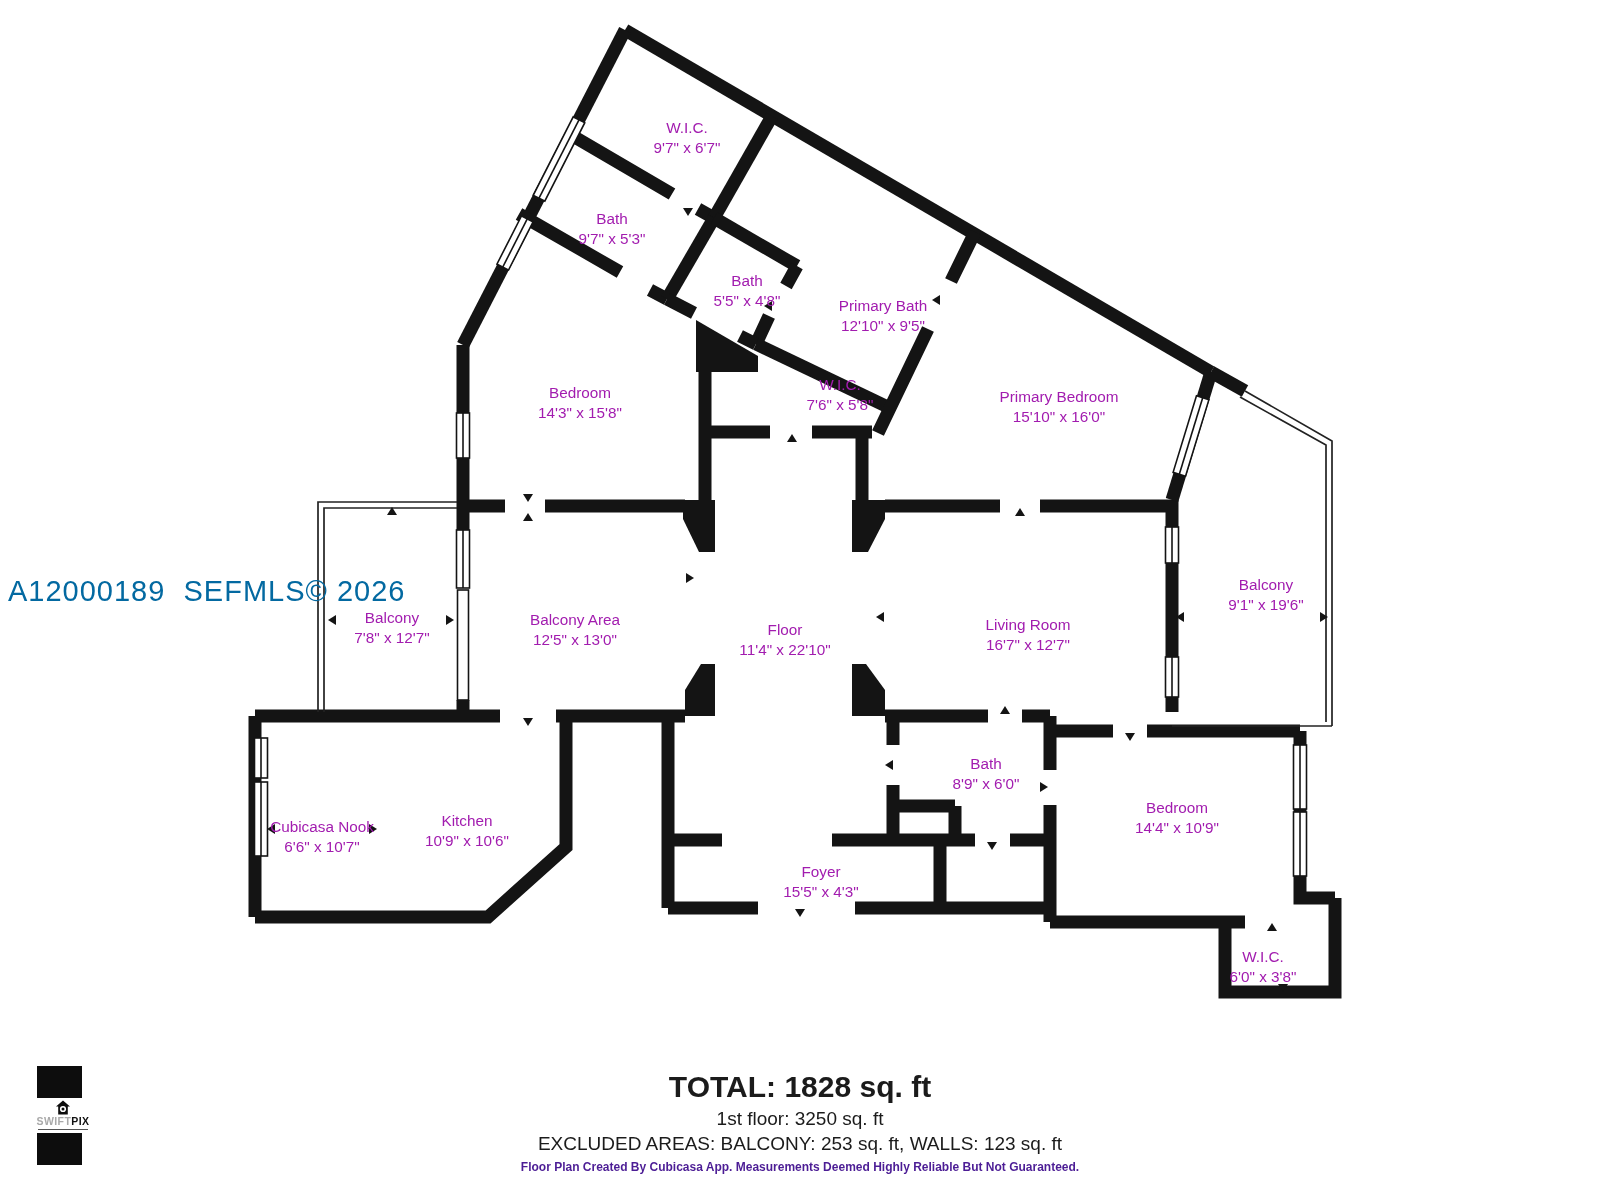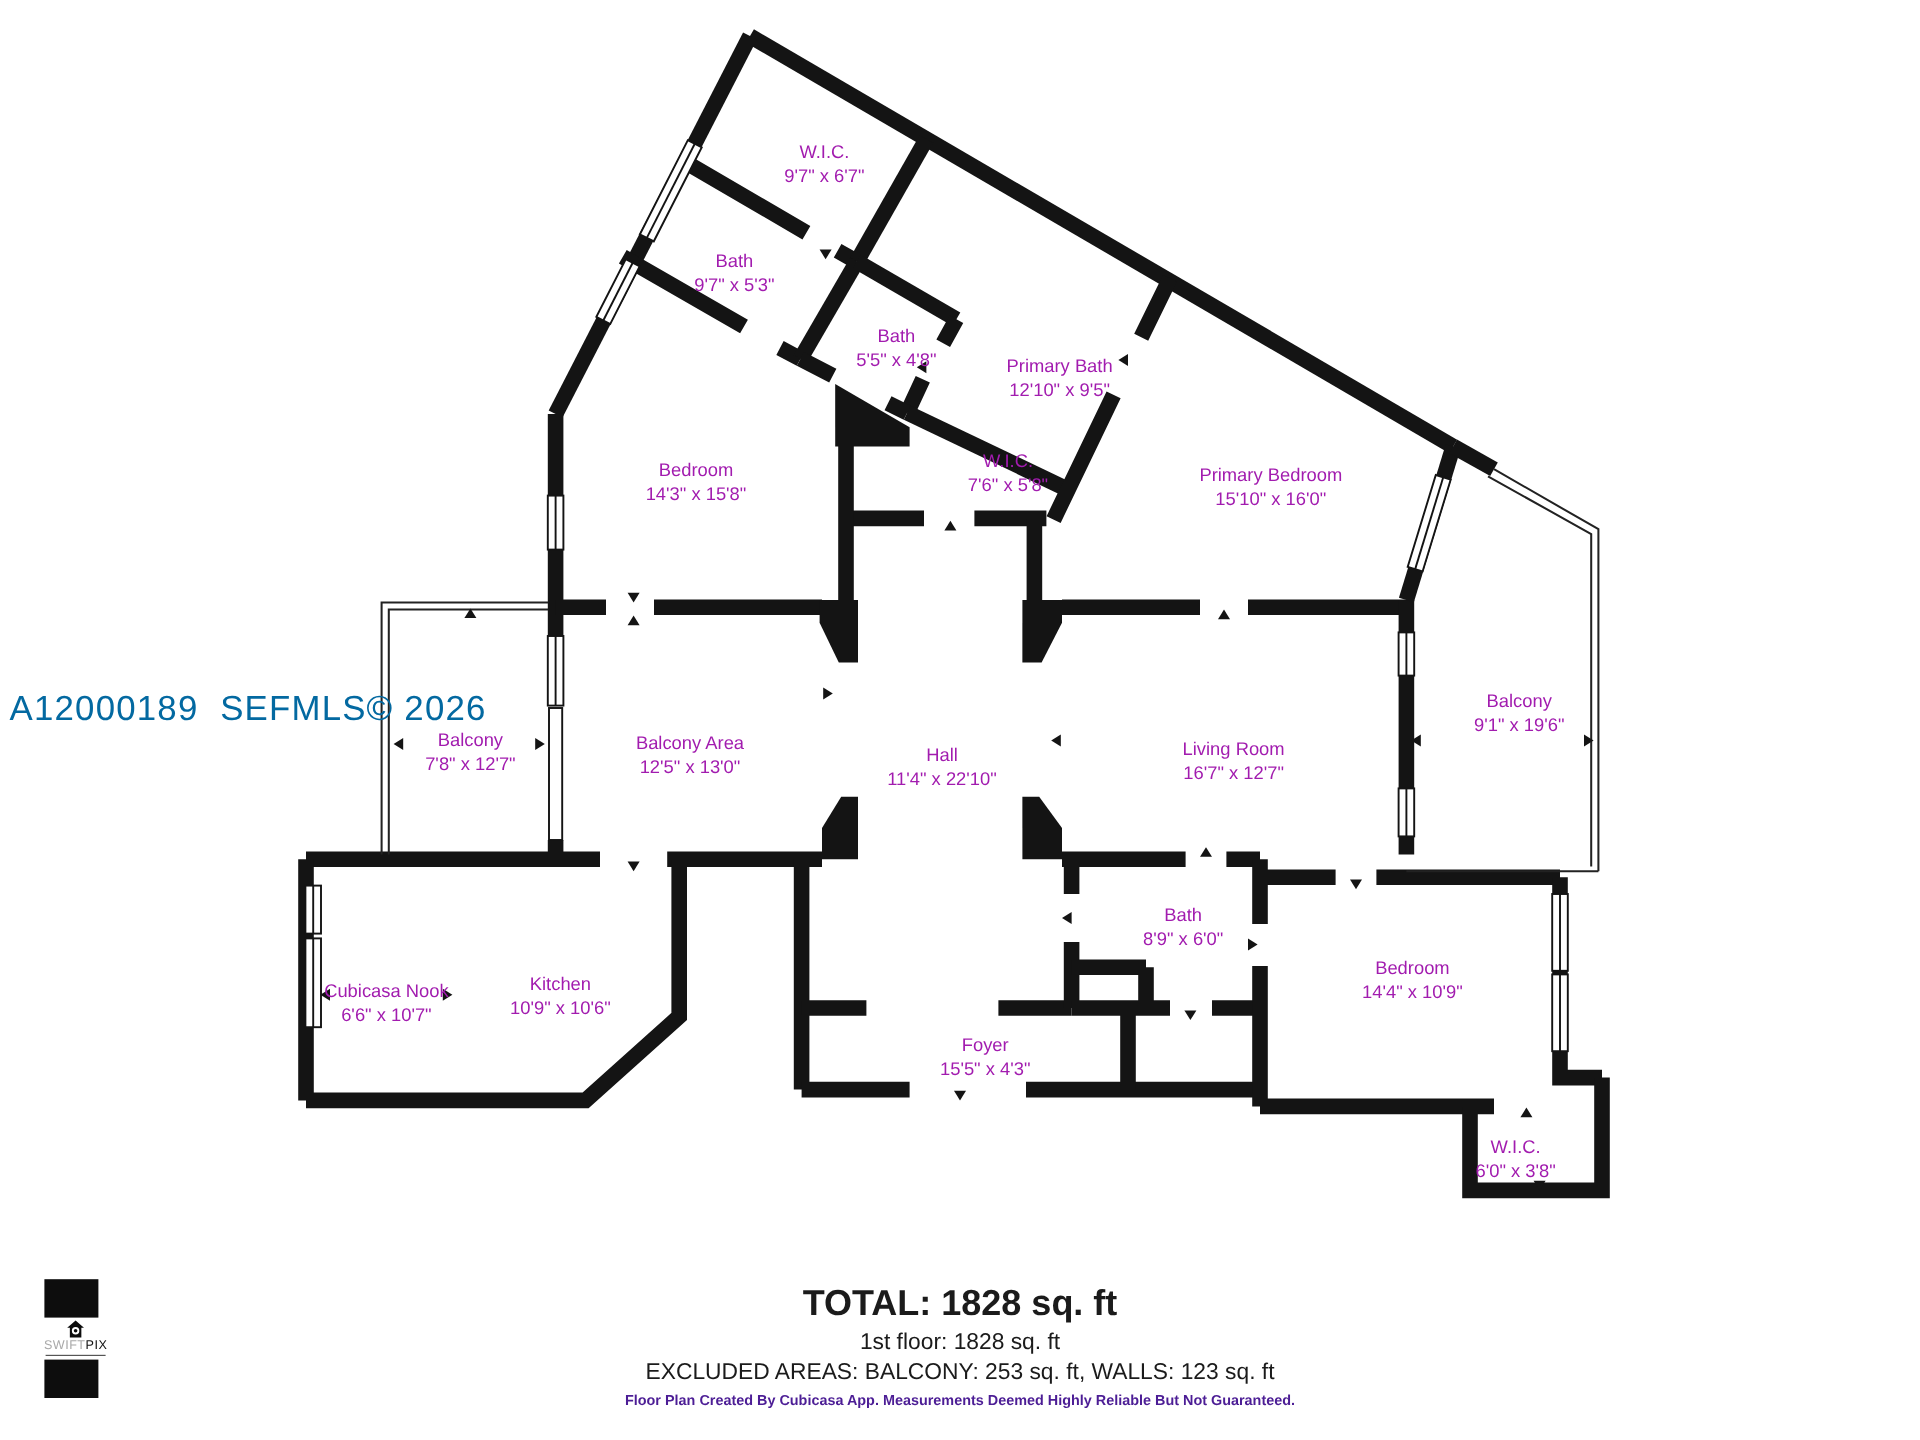--- a/index.html
+++ b/index.html
@@ -19,21 +19,21 @@
   .summary{position:absolute;left:0;right:0;top:1070px;text-align:center;color:#1b1b1b;}
   .summary .total{font-size:30px;font-weight:700;margin-bottom:4px;}
   .summary .line{font-size:19px;margin-bottom:3px;}
   .disclaimer{
     position:absolute;left:0;right:0;top:1160px;text-align:center;
     font-size:12px;font-weight:600;color:#4c1d95;
   }
   .logo{position:absolute;left:36px;top:1066px;width:54px;}
   .logo .block{width:45px;height:32px;background:#0d0d0d;margin-left:1px;}
   .logo-mid{display:flex;flex-direction:column;align-items:center;width:54px;padding:2px 0 3px 0;}
-  .logo-text{font-size:10.5px;font-weight:400;letter-spacing:.4px;line-height:1;margin-top:1px;}
+  .logo-text{font-size:10.5px;font-weight:700;letter-spacing:.4px;line-height:1;margin-top:1px;}
   .logo-text .lt1{color:#a9a9a9;}
   .logo-text .lt2{color:#111111;}
   .logo-rule{width:50px;height:1px;background:#555;margin-top:2px;}
 </style>
 </head>
 <body>
 
 <div class="stage">
 
   <svg class="plan-svg" viewBox="0 0 1600 1200" xmlns="http://www.w3.org/2000/svg">
@@ -191,21 +191,21 @@
   </div>
   <div class="lbl" style="left:392px;top:628px">
     <div>Balcony</div>
     <div>7'8" x 12'7"</div>
   </div>
   <div class="lbl" style="left:575px;top:630px">
     <div>Balcony Area</div>
     <div>12'5" x 13'0"</div>
   </div>
   <div class="lbl" style="left:785px;top:640px">
-    <div>Hall</div>
+    <div>Floor</div>
     <div>11'4" x 22'10"</div>
   </div>
   <div class="lbl" style="left:1028px;top:635px">
     <div>Living Room</div>
     <div>16'7" x 12'7"</div>
   </div>
   <div class="lbl" style="left:1266px;top:595px">
     <div>Balcony</div>
     <div>9'1" x 19'6"</div>
   </div>
@@ -245,18 +245,18 @@
         <circle cx="8" cy="9" r="1.5" fill="#0d0d0d"></circle>
       </svg>
       <div class="logo-text"><span class="lt1">SWIFT</span><span class="lt2">PIX</span></div>
       <div class="logo-rule"></div>
     </div>
     <div class="block"></div>
   </div>
 
   <div class="summary">
     <div class="total">TOTAL: 1828 sq. ft</div>
-    <div class="line">1st floor: 1828 sq. ft</div>
+    <div class="line">1st floor: 3250 sq. ft</div>
     <div class="line">EXCLUDED AREAS: BALCONY: 253 sq. ft, WALLS: 123 sq. ft</div>
   </div>
   <div class="disclaimer">Floor Plan Created By Cubicasa App. Measurements Deemed Highly Reliable But Not Guaranteed.</div>
 
 </div>
 
 </body></html>

